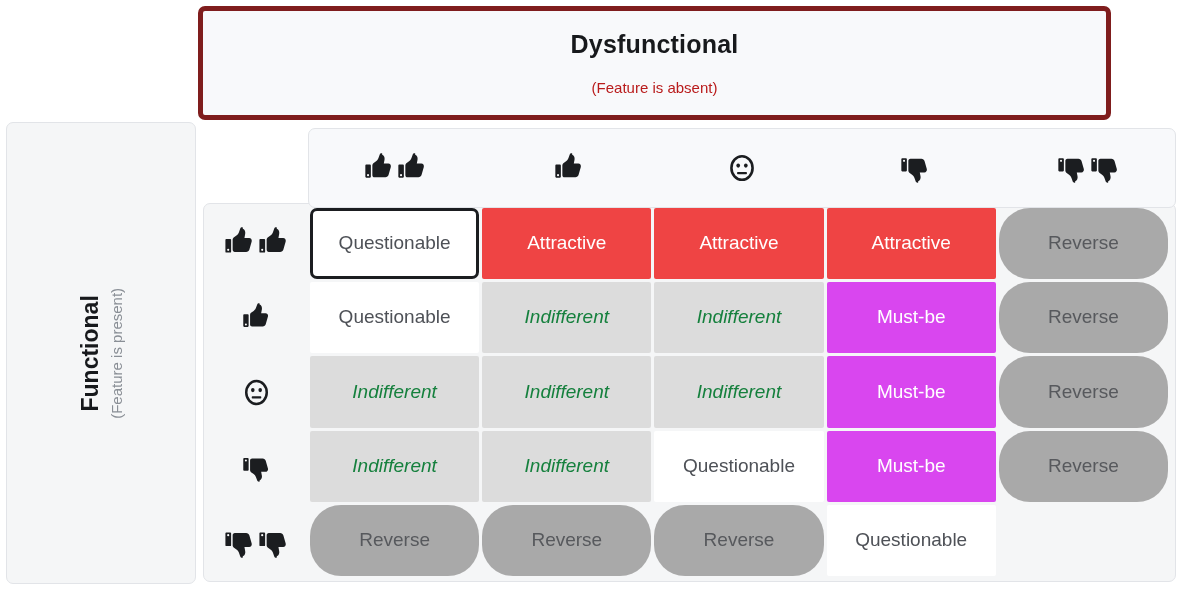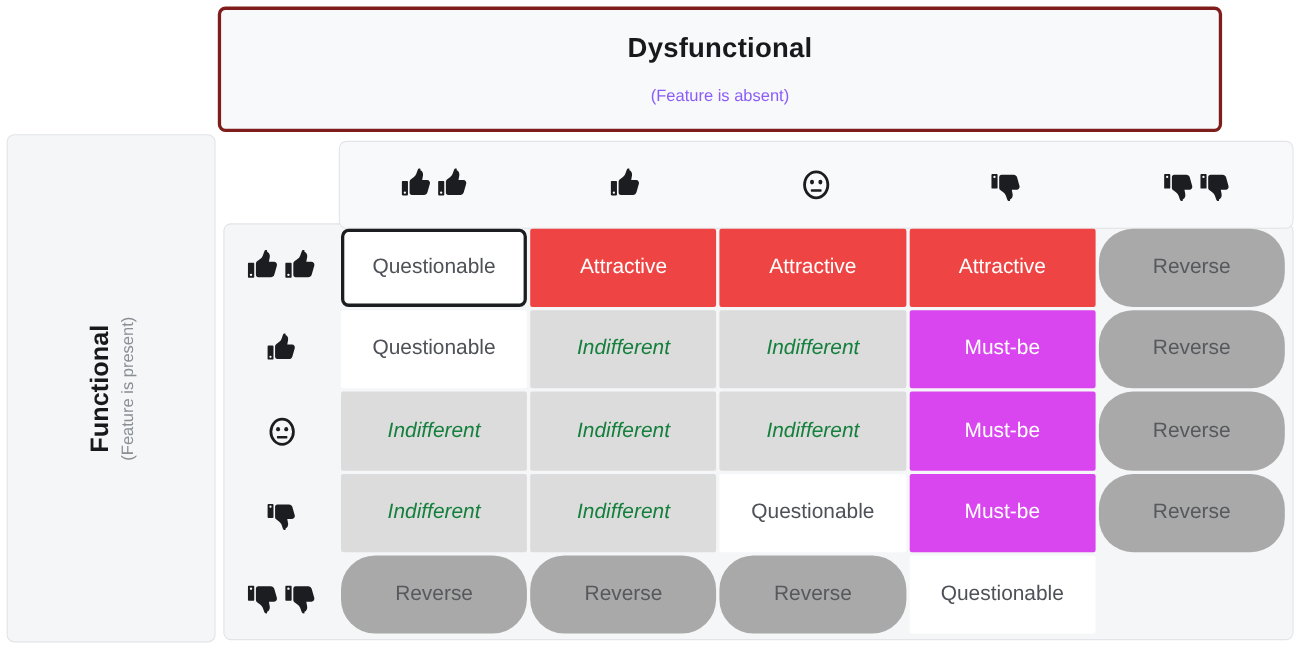--- a/index.html
+++ b/index.html
@@ -16,37 +16,37 @@
     height: 590px;
     background: #ffffff;
   }
 
   
   .top-panel {
     position: absolute;
     left: 198px; top: 6px;
     width: 913px; height: 114px;
     background: #f8f9fb;
-    border: 3px solid #7f1d1d;
+    border: 5px solid #7f1d1d;
     border-radius: 7px;
     display: flex;
     flex-direction: column;
     align-items: center;
     justify-content: center;
   }
   .top-title {
     font-size: 25px;
     font-weight: bold;
     color: #17191c;
     letter-spacing: 0.2px;
     line-height: 1.15;
   }
   .top-sub {
     font-size: 15px;
-    color: #8b5cf6;
+    color: #b91c1c;
     margin-top: 21px;
     line-height: 1.15;
   }
 
   
   .left-panel {
     position: absolute;
     left: 6px; top: 122px;
     width: 190px; height: 462px;
     background: #f5f6f7;

